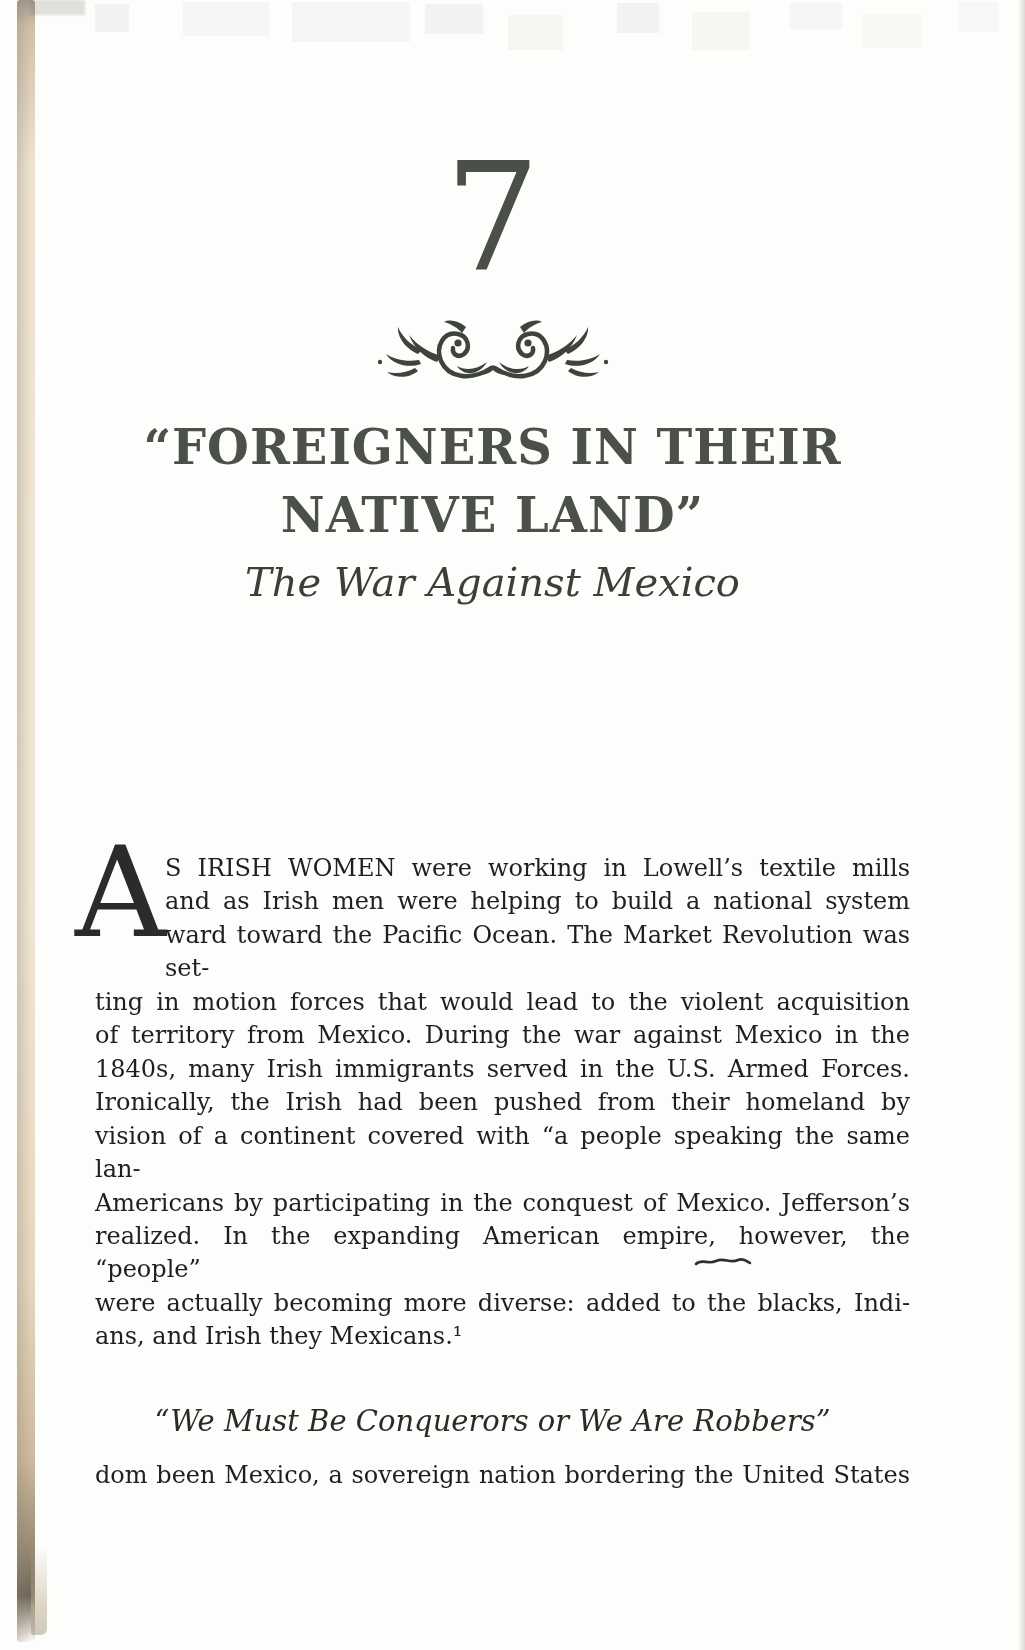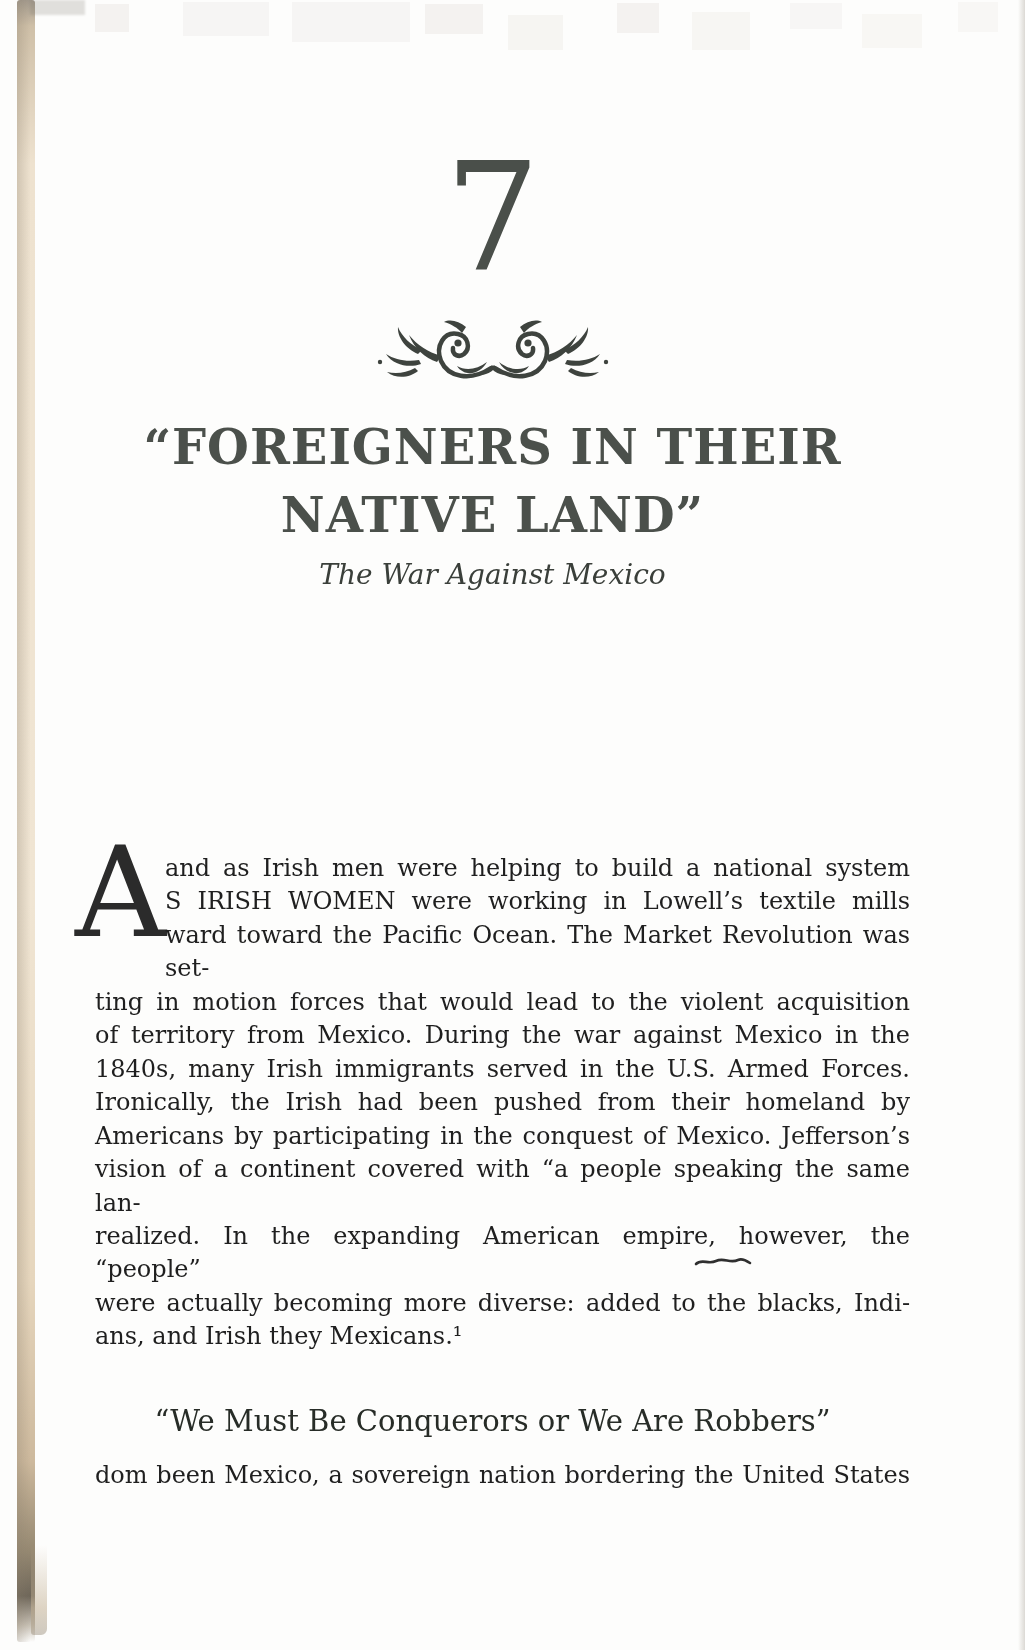--- a/index.html
+++ b/index.html
@@ -55,40 +55,40 @@
   .chapter-number {
     top:142px; font-size:150px; line-height:1; color:#4a4f4a;
   }
   .ornament { top:310px; }
   .ornament svg { display:block; margin:0 auto; }
   .chapter-title {
     top:413px; font-size:48px; font-weight:bold; line-height:68px;
     letter-spacing:1px; color:#4b504b;
   }
   .chapter-subtitle {
-    top:558px; font-size:28px; font-style:italic; color:#3a3f3a; line-height:1.2;
+    top:558px; font-size:40px; font-style:italic; color:#3a3f3a; line-height:1.2;
   }
 
   
   .body-para {
     position:absolute; left:75px; width:835px;
     font-size:24px; line-height:33.45px; color:#1f1f1f;
   }
   .body-para .line { text-align:justify; text-align-last:justify;margin-left:20px; }
   .para1 { top:852px; }
   .para1 .line:nth-child(-n+3) { margin-left:90px; }
   .para1 .line:last-child { text-align-last:left; }
   .para2 { top:1459px; }
   .drop-cap {
     position:absolute; left:75px; top:830px;
     font-size:126px; line-height:1; color:#2b2b2b;
   }
   .section-heading {
     position:absolute; left:75px; width:835px; top:1404px;
-    text-align:center; font-size:29px; color:#272c27;
+    text-align:center; font-style:italic; font-size:29px; color:#272c27;
   }
   .ink-smudge { position:absolute; left:694px; top:1253px; }
 </style>
 </head>
 <body>
 
 <div class="page">
 
   <div class="binding-edge"></div>
   <div class="binding-edge-foot"></div>
@@ -128,29 +128,29 @@
   </div>
 
   <div class="col chapter-title">
     <div>“FOREIGNERS IN THEIR</div>
     <div>NATIVE LAND”</div>
   </div>
   <div class="col chapter-subtitle">The War Against Mexico</div>
 
   <div class="drop-cap">A</div>
   <div class="body-para para1">
+      <div class="line">S IRISH WOMEN were working in Lowell’s textile mills</div>
       <div class="line">and as Irish men were helping to build a national system</div>
-      <div class="line">S IRISH WOMEN were working in Lowell’s textile mills</div>
       <div class="line">ward toward the Pacific Ocean. The Market Revolution was set-</div>
       <div class="line">ting in motion forces that would lead to the violent acquisition</div>
       <div class="line">of territory from Mexico. During the war against Mexico in the</div>
       <div class="line">1840s, many Irish immigrants served in the U.S. Armed Forces.</div>
       <div class="line">Ironically, the Irish had been pushed from their homeland by</div>
+      <div class="line">vision of a continent covered with “a people speaking the same lan-</div>
       <div class="line">Americans by participating in the conquest of Mexico. Jefferson’s</div>
-      <div class="line">vision of a continent covered with “a people speaking the same lan-</div>
       <div class="line">realized. In the expanding American empire, however, the “people”</div>
       <div class="line">were actually becoming more diverse: added to the blacks, Indi-</div>
       <div class="line">ans, and Irish they Mexicans.¹</div>
     </div>
 
   <div class="ink-smudge">
     <svg width="58" height="12" viewBox="0 0 58 12" aria-hidden="true">
       <path d="M2,8 C8,2 14,9 22,5 C30,1 36,8 44,4 C48,2 53,5 56,7" fill="none" stroke="#2f2f2f" stroke-width="2.6" stroke-linecap="round"></path>
     </svg>
   </div>

